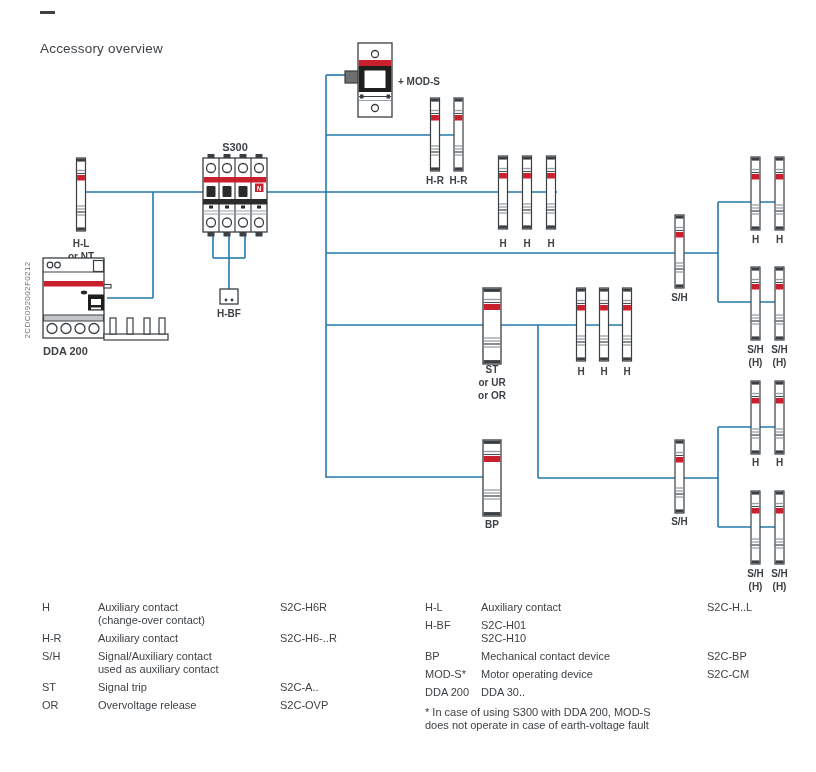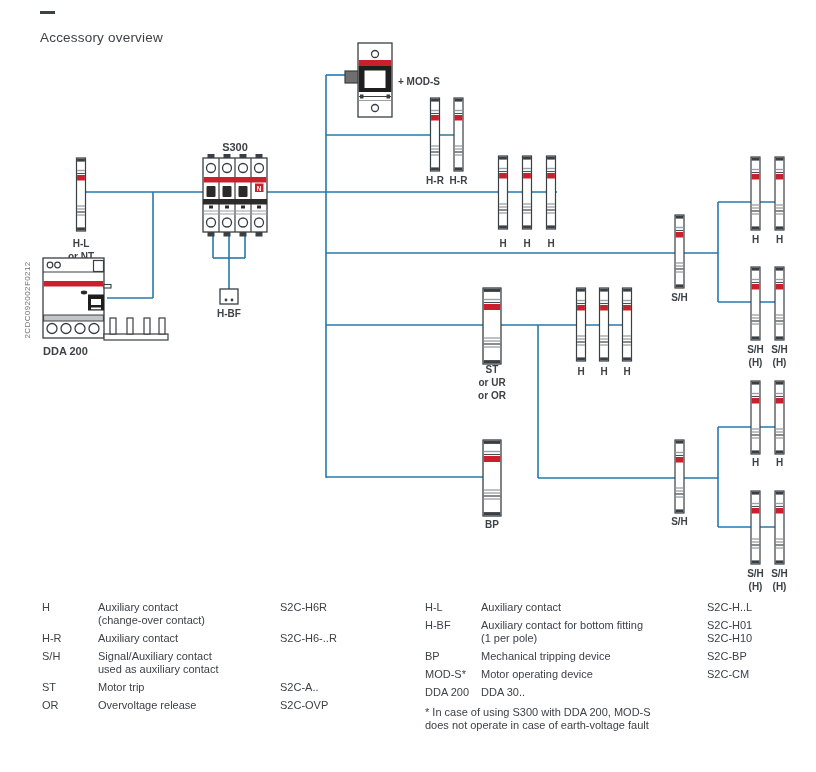--- a/index.html
+++ b/index.html
@@ -1,20 +1,20 @@
 <!DOCTYPE html>
 <html><head>
 <meta charset="utf-8">
 <style>
   html,body{margin:0;padding:0;background:#fff;}
   body{width:816px;height:772px;position:relative;overflow:hidden;
        font-family:"Liberation Sans",sans-serif;color:#3d4247;}
   .abs{position:absolute;}
   #title-dash{left:40px;top:11px;width:15px;height:3px;background:#3d4247;}
-  #page-title{left:40px;top:30px;font-size:13.5px;letter-spacing:.2px;color:#3d4247;}
+  #page-title{left:40px;top:41px;font-size:13.5px;letter-spacing:.2px;color:#3d4247;}
   #diagram{left:0;top:0;}
   
   .legend{font-size:11px;line-height:13px;color:#3d4247;}
   #legend-left{left:42px;top:601px;width:360px;}
   #legend-right{left:425px;top:601px;width:380px;}
   .lrow{display:grid;grid-template-columns:56px 182px 1fr;margin-bottom:5px;}
   #legend-right .lrow{grid-template-columns:56px 226px 1fr;}
   .cell div:empty{display:none;}
   .footnote{margin-top:7px;}
   svg text{font-family:"Liberation Sans",sans-serif;}
@@ -251,21 +251,21 @@
   <div class="lrow">
     <div class="cell">S/H</div>
     <div class="cell">
         <div>Signal/Auxiliary contact</div>
         <div>used as auxiliary contact</div>
       </div>
   </div>
   <div class="lrow">
     <div class="cell">ST</div>
     <div class="cell">
-        <div>Motor trip</div>
+        <div>Signal trip</div>
       </div>
     <div class="cell">
         <div>S2C-A..</div>
       </div>
   </div>
   <div class="lrow">
     <div class="cell">OR</div>
     <div class="cell">
         <div>Overvoltage release</div>
       </div>
@@ -280,33 +280,29 @@
     <div class="cell">H-L</div>
     <div class="cell">
         <div>Auxiliary contact</div>
       </div>
     <div class="cell">
         <div>S2C-H..L</div>
       </div>
   </div>
   <div class="lrow">
     <div class="cell">H-BF</div>
-    <div class="cell">
-        <div>Auxiliary contact for bottom fitting</div>
-        <div>(1 per pole)</div>
-      </div>
     <div class="cell">
         <div>S2C-H01</div>
         <div>S2C-H10</div>
       </div>
   </div>
   <div class="lrow">
     <div class="cell">BP</div>
     <div class="cell">
-        <div>Mechanical tripping device</div>
+        <div>Mechanical contact device</div>
       </div>
     <div class="cell">
         <div>S2C-BP</div>
       </div>
   </div>
   <div class="lrow">
     <div class="cell">MOD-S*</div>
     <div class="cell">
         <div>Motor operating device</div>
       </div>

